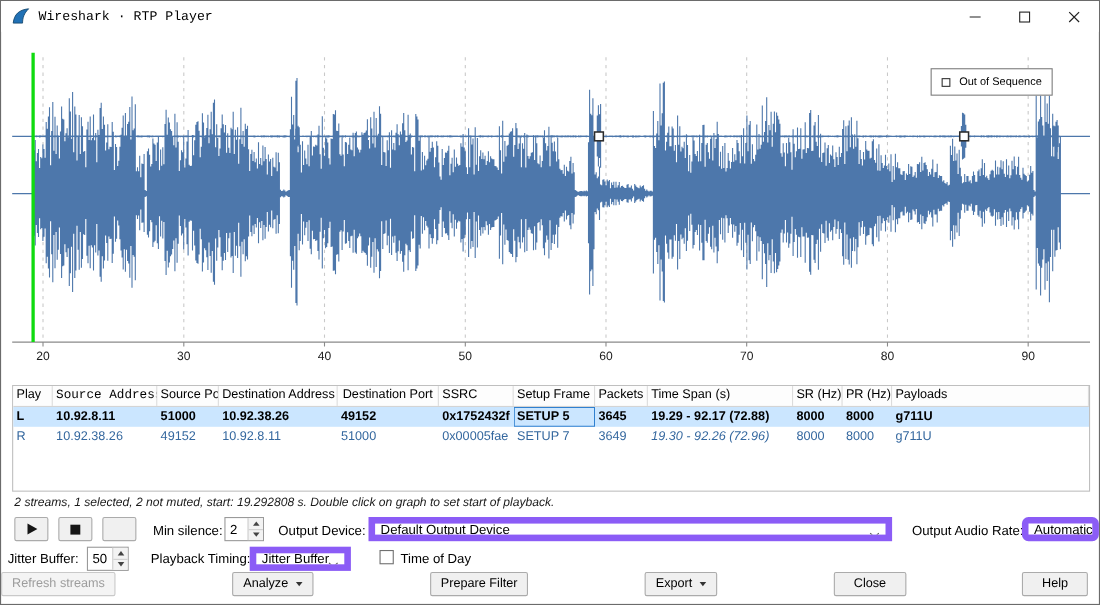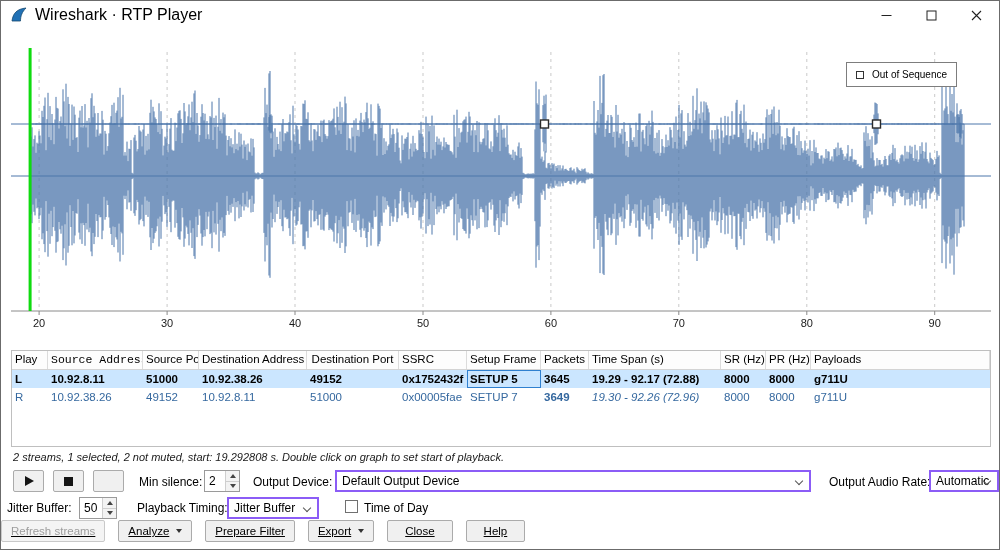--- a/index.html
+++ b/index.html
@@ -6,21 +6,21 @@
   html,body { width:1000px; height:550px; }
   body {
     font-family: "Liberation Sans", sans-serif;
     font-size: 12px; color:#000; background:#fff; position:relative; overflow:hidden;
   }
   .window { position:absolute; inset:0; border:1px solid #6b6b6b; background:#fff; }
 
   
   .titlebar { position:absolute; top:0; left:0; right:0; height:28px; background:#fff; display:flex; align-items:center; }
   .app-icon { margin-left:9px; width:18px; height:18px; display:flex; align-items:center; }
-  .title { margin-left:7px; font-size:16px; }
+  .title { margin-left:7px; font-size:12px;font-family:Liberation Mono, monospace; }
   .win-controls { position:absolute; right:0; top:0; height:28px; display:flex; }
   .win-btn { width:45px; height:28px; display:flex; align-items:center; justify-content:center; cursor:default; }
 
   
   .plot { position:absolute; left:10px; top:45px; width:980px; height:290px; background:#fff; }
   .legend { position:absolute; left:835px; top:16px; height:25px; background:#fff; border:1px solid #7d7d7d; display:flex; align-items:center; gap:8px; padding:0 9px; font-size:10px; }
   .legend-marker { width:8px; height:8px; background:#fff; border:1.4px solid #333; }
 
   
   .table { position:absolute; left:10px; top:349px; width:980px; height:97px; border:1px solid #bfbfbf; background:#fff; overflow:hidden; font-size:11.5px; }
@@ -38,26 +38,26 @@
   .tbtn { position:absolute; width:31px; height:22px; background:#f0f0f0; border:1px solid #ababab; border-radius:2px; display:flex; align-items:center; justify-content:center; }
   .tri-play { width:0; height:0; border-left:9px solid #151515; border-top:5.5px solid transparent; border-bottom:5.5px solid transparent; margin-left:2px; }
   .sq-stop { width:9px; height:9px; background:#151515; }
   .spin { position:absolute; display:flex; background:#fff; border:1px solid #9a9a9a; height:22px; }
   .spin-val { flex:1; display:flex; align-items:center; padding-left:4px; font-size:12px; }
   .spin-btns { width:14px; border-left:1px solid #cfcfcf; display:flex; flex-direction:column; background:#f3f3f3; }
   .spin-up, .spin-down { flex:1; display:flex; align-items:center; justify-content:center; }
   .spin-up { border-bottom:1px solid #cfcfcf; }
   .arrow-up { width:0; height:0; border-left:3px solid transparent; border-right:3px solid transparent; border-bottom:4px solid #444; }
   .arrow-down { width:0; height:0; border-left:3px solid transparent; border-right:3px solid transparent; border-top:4px solid #444; }
-  .combo { position:absolute; height:22px; background:#fff; border:2px solid #8b5cf6; display:flex; align-items:center; padding:0 20px 0 5px; font-size:12px; white-space:nowrap; overflow:hidden; }
+  .combo { position:absolute; height:22px; background:#fff; border:6px solid #8b5cf6; display:flex; align-items:center; padding:0 20px 0 5px; font-size:12px; white-space:nowrap; overflow:hidden; }
   .chev { position:absolute; right:7px; top:6px; width:6px; height:6px; border-right:1.4px solid #555; border-bottom:1.4px solid #555; transform:rotate(45deg); }
   .checkbox { position:absolute; width:13px; height:13px; border:1px solid #707070; background:#fff; }
 
   
-  .footer { position:absolute; left:0; right:10px; top:519px; height:22px; display:flex; justify-content:flex-start; gap:13px;text-decoration:underline; }
+  .footer { position:absolute; left:0; right:10px; top:519px; height:22px; display:flex; justify-content:space-between; gap:2px; }
   .btn { height:22px; background:#f0f0f0; border:1px solid #ababab; border-radius:2px; font-family:"Liberation Sans",sans-serif; font-size:11.5px; display:flex; align-items:center; justify-content:center; padding:0 9px; color:#000; }
   .btn.disabled { color:#9d9d9d; border-color:#c9c9c9; background:#f4f4f4; }
   .btn.wide { padding:0 17px; }
   .menu-arrow { margin-left:7px; width:0; height:0; border-left:3.5px solid transparent; border-right:3.5px solid transparent; border-top:4px solid #333; }
 </style>
 </head>
 <body>
 
 <div class="window">
 
@@ -159,21 +159,21 @@
           <div class="td" style="width: 179px;">g711U</div>
         </div>
         <div class="tr" style="color: rgb(53, 104, 159);">
           <div class="td" style="width: 36px;">R</div>
           <div class="td" style="width: 95px;">10.92.38.26</div>
           <div class="td" style="width: 56px;">49152</div>
           <div class="td" style="width: 108px;">10.92.8.11</div>
           <div class="td" style="width: 92px;">51000</div>
           <div class="td" style="width: 68px;">0x00005fae</div>
           <div class="td" style="width: 74px;">SETUP 7</div>
-          <div class="td" style="width: 48px; font-weight: bold;">3649</div>
+          <div class="td" style="width: 48px;">3649</div>
           <div class="td" style="width: 132px; font-style: italic;">19.30 - 92.26 (72.96)</div>
           <div class="td" style="width: 45px;">8000</div>
           <div class="td" style="width: 45px;">8000</div>
           <div class="td" style="width: 179px;">g711U</div>
         </div>
       </div>
   </div>
 
   <div class="status">2 streams, 1 selected, 2 not muted, start: 19.292808 s. Double click on graph to set start of playback.</div>
 
@@ -198,21 +198,21 @@
     </span>
   </div>
 
   <span class="lbl" style="left:252px; top:474px;">Output Device:</span>
   <div class="combo" style="left:334px; top:469px; width:476px;">
     <span>Default Output Device</span>
     <span class="chev"></span>
   </div>
 
   <span class="lbl" style="left:828px; top:474px;">Output Audio Rate:</span>
-  <div class="combo" style="left:928px; top:469px; width:70px;">
+  <div class="combo" style="left:928px; top:469px; width:70px;border-radius:6px;">
     <span>Automatic</span>
     <span class="chev"></span>
   </div>
 
   <span class="lbl" style="left:6px; top:500px;">Jitter Buffer:</span>
   <div class="spin" style="left:78px; top:496px; width:38px;">
     <span class="spin-val">50</span>
     <span class="spin-btns">
       <span class="spin-up">
           <span class="arrow-up"></span>

